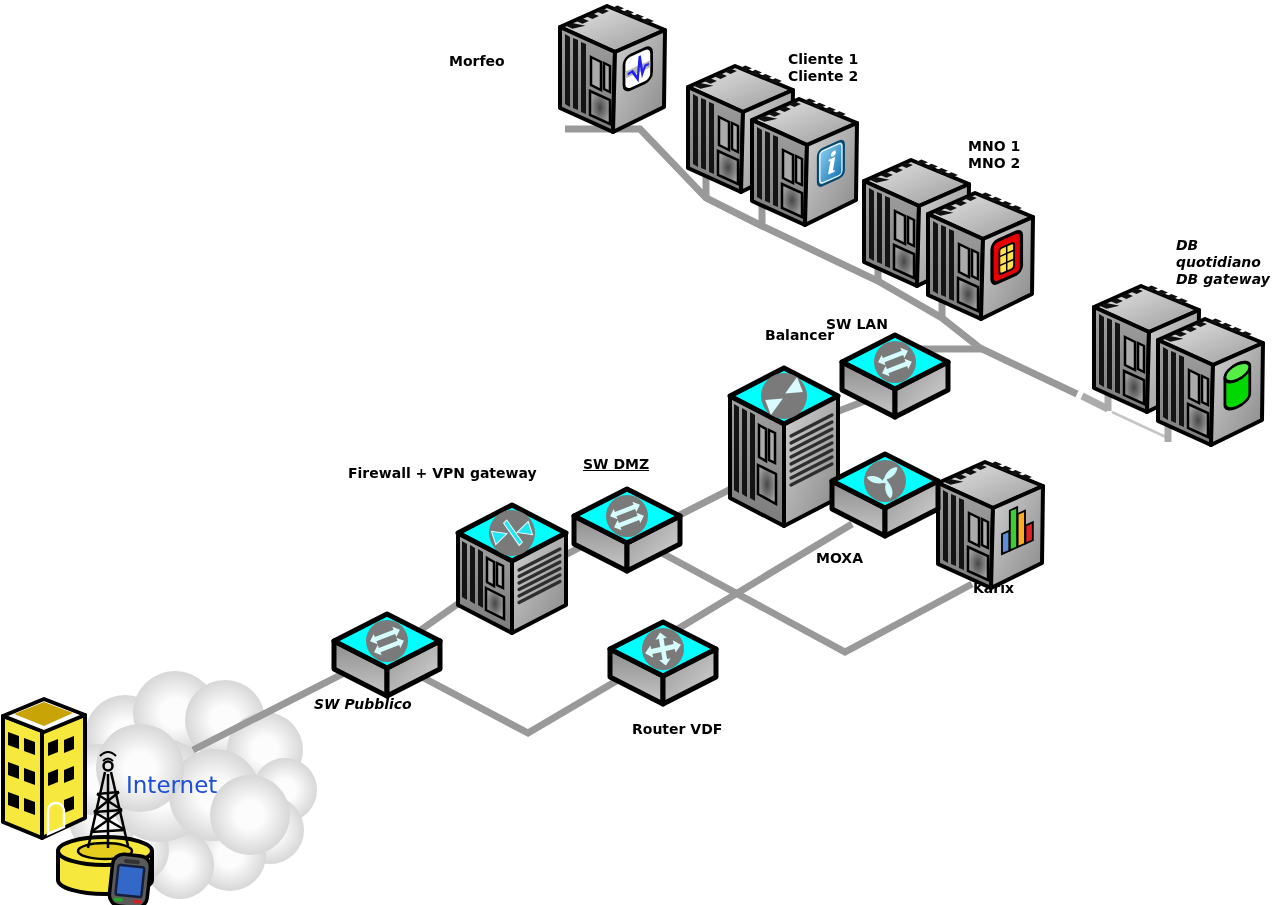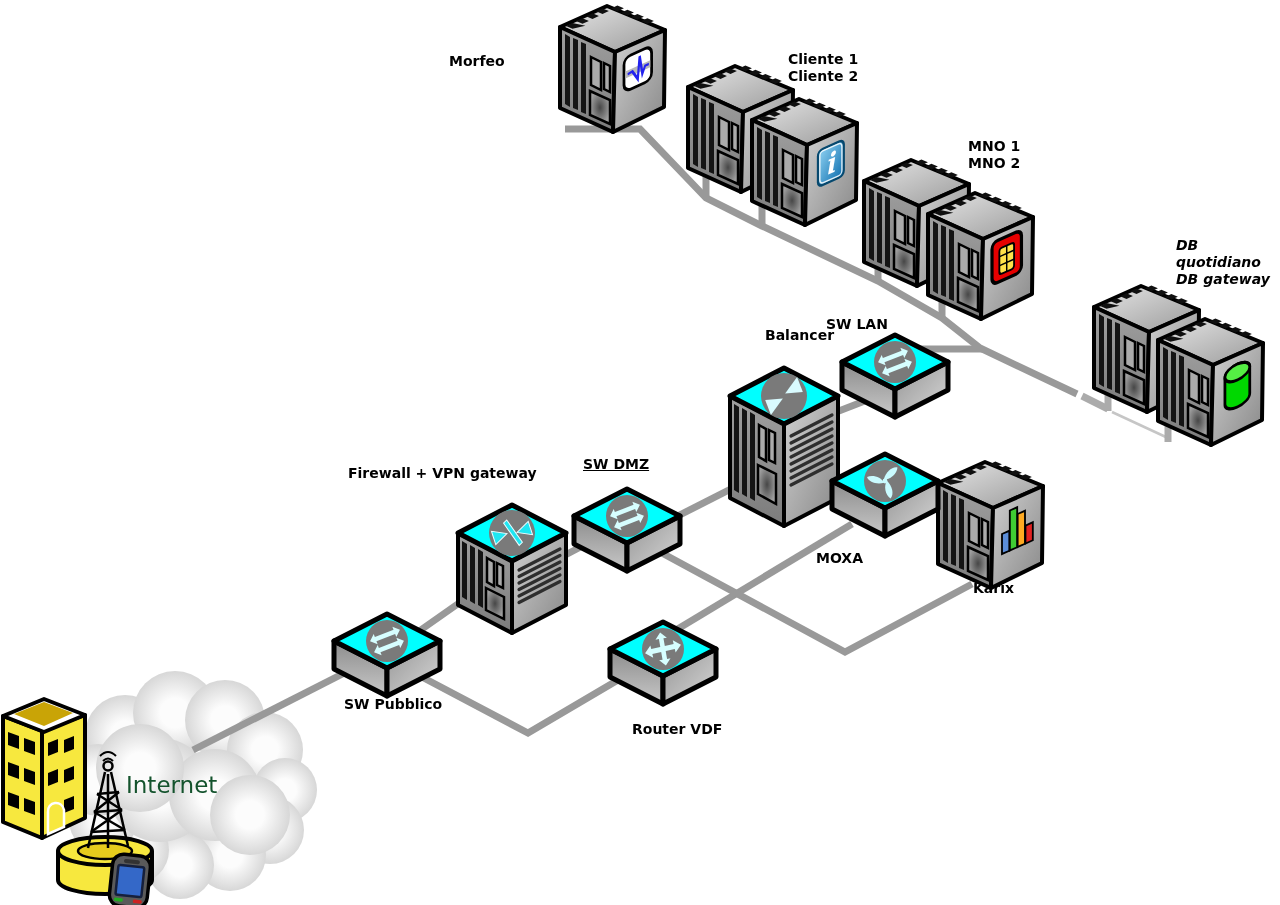--- a/index.html
+++ b/index.html
@@ -1,21 +1,21 @@
 <!DOCTYPE html>
 <html><head>
 <meta charset="utf-8">
 <style>
   html,body{margin:0;padding:0;background:#fff;}
   #stage{position:relative;width:1280px;height:905px;overflow:hidden;
          font-family:"DejaVu Sans",sans-serif;}
   #diagram{position:absolute;left:0;top:0;}
   .lbl{position:absolute;font:bold 14px "DejaVu Sans",sans-serif;color:#000;line-height:17px;}
   .lbl.right{text-align:left;}
-  #internet-label{position:absolute;font:400 23px "DejaVu Sans",sans-serif;color:#14532d;}
+  #internet-label{position:absolute;font:400 23px "DejaVu Sans",sans-serif;color:#1d4ed8;}
 </style>
 </head>
 <body>
 
 <div id="stage">
 <svg id="diagram" width="1280" height="905" viewBox="0 0 1280 905" xmlns="http://www.w3.org/2000/svg">
   <defs>
     <linearGradient id="gTop" x1="0" y1="0" x2="1" y2="1">
       <stop offset="0" stop-color="#e6e6e6"></stop>
           <stop offset="1" stop-color="#9a9a9a"></stop>
@@ -339,19 +339,19 @@
 
 <div class="lbl" style="left:1176px;top:237px;font-style:italic;">
   <div>DB quotidiano</div>
   <div>DB gateway</div>
 </div>
 
 <div class="lbl" style="left:719px;top:327px;margin-left:46px;">Balancer</div>
 <div class="lbl" style="left:826px;top:316px;">SW LAN</div>
 <div class="lbl" style="left:583px;top:456px;text-decoration:underline;">SW DMZ</div>
 <div class="lbl" style="left:348px;top:465px;">Firewall + VPN gateway</div>
-<div class="lbl" style="left:344px;top:696px;">SW Pubblico</div>
+<div class="lbl" style="left:314px;top:696px;font-style:italic;">SW Pubblico</div>
 <div class="lbl" style="left:632px;top:721px;">Router VDF</div>
 <div class="lbl" style="left:816px;top:550px;">MOXA</div>
 <div class="lbl" style="left:973px;top:580px;">Karix</div>
 
 <div id="internet-label" style="left:126px;top:772px;">Internet</div>
 </div>
 
 </body></html>

